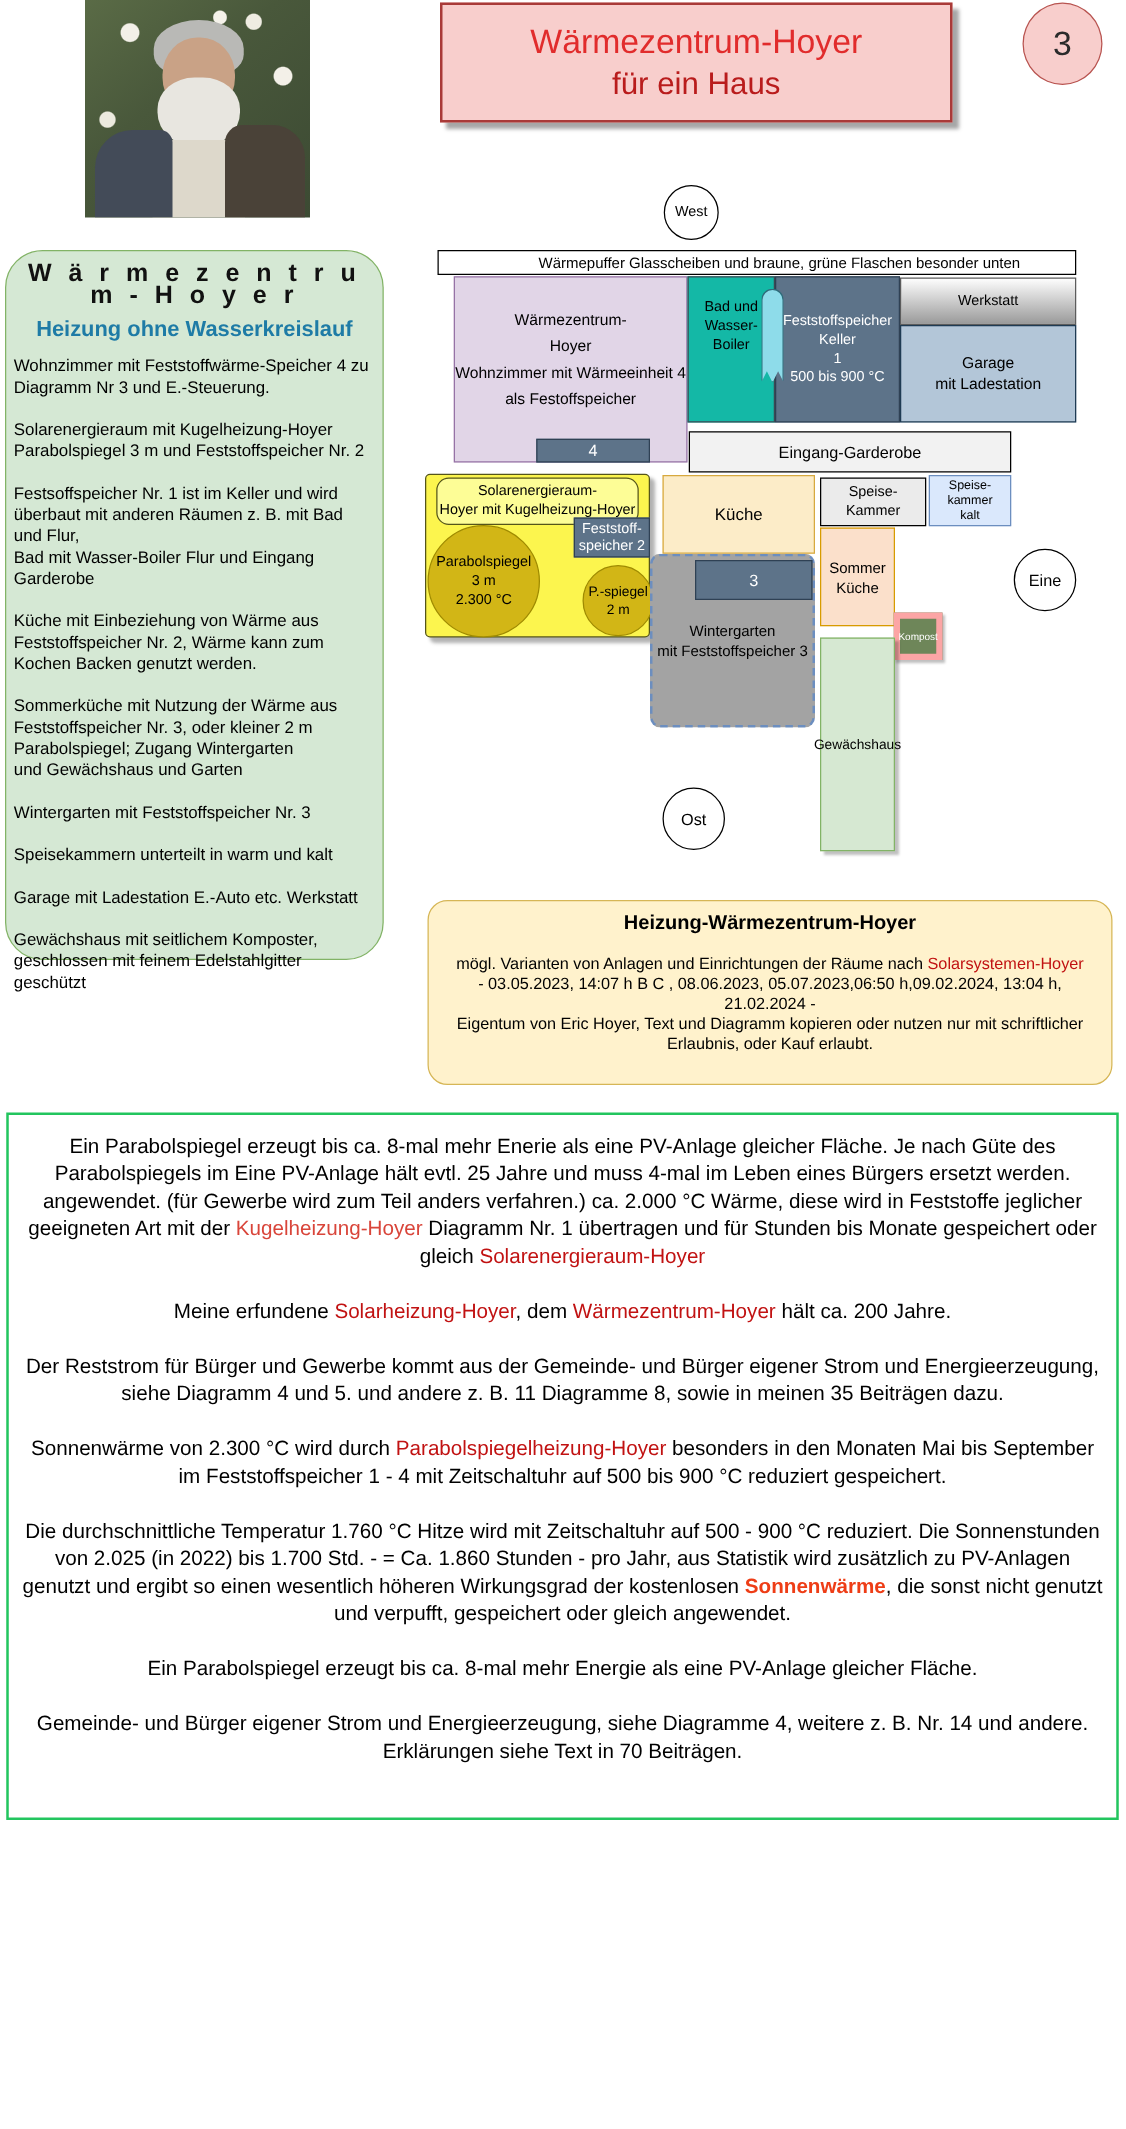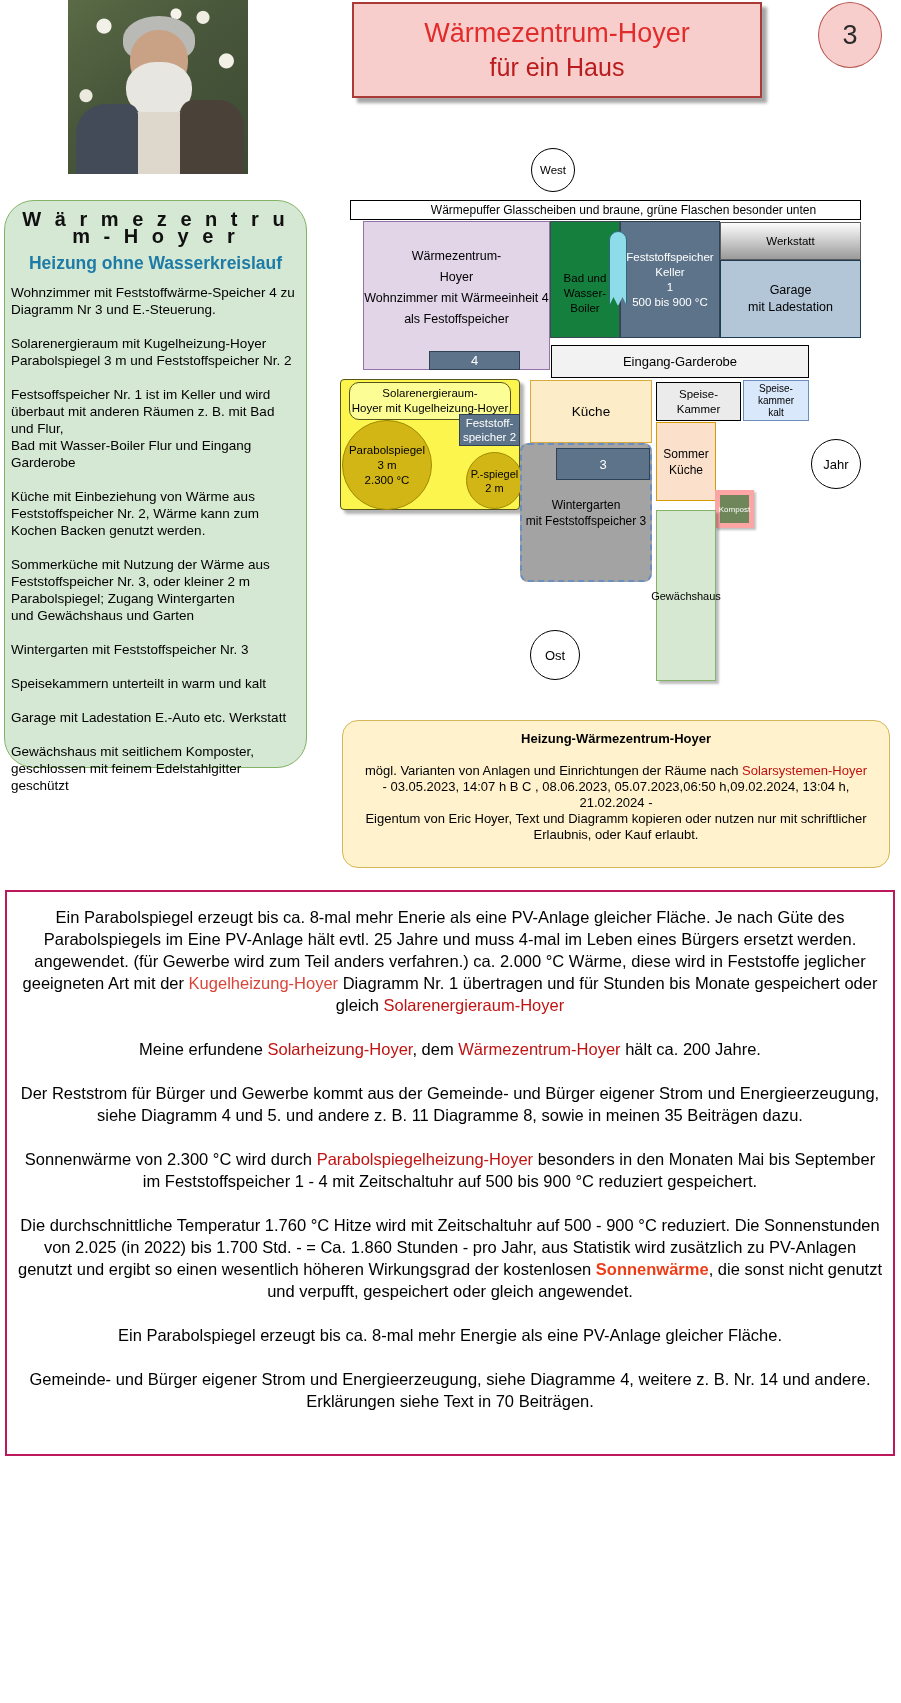--- a/index.html
+++ b/index.html
@@ -44,22 +44,22 @@
   .sidebar h2{margin:0 0 12px 0;font-size:17.5px;text-align:center;color:#1e7ba6;}
   .sidebar p{margin:0 0 17px 0;}
 
   
   .room{border:1px solid #000;}
   .buffer-bar{left:350px;top:200px;width:511px;height:20px;background:#fff;font-size:12px;padding-left:36px;}
   .living{left:363px;top:221px;width:187px;height:149px;background:#e1d5e7;border:1px solid #9673a6;
           font-size:12.5px;line-height:21px;padding-top:24px;justify-content:flex-start;flex-direction:column;display:flex;align-items:center;text-align:center;}
   .darkbox{background:#5d7389;border:1px solid #2f4154;color:#fff;}
   .unit4{left:429px;top:351px;width:91px;height:19px;font-size:13px;}
-  .bad{left:550px;top:221px;width:70px;height:117px;background:#15803d;border:1px solid #3b4a54;
-       font-size:11.5px;line-height:15px;align-items:flex-start;padding-top:49px;}
+  .bad{left:550px;top:221px;width:70px;height:117px;background:#14b8a6;border:1px solid #3b4a54;
+       font-size:11.5px;line-height:15px;align-items:flex-start;padding-top:17px;}
   .boiler{left:609px;top:231px;width:18px;height:75px;background:#8edcea;border:1px solid #2e6b7a;
           border-radius:9px 9px 3px 3px;clip-path:polygon(0 0,100% 0,100% 100%,75% 88%,50% 100%,25% 88%,0 100%);}
   .keller{left:620px;top:221px;width:100px;height:117px;font-size:11.5px;line-height:15px;}
   .werkstatt{left:720px;top:222px;width:141px;height:38px;background:linear-gradient(#fdfdfd,#9a9a9a);
              border:1px solid #5c5c5c;font-size:11.5px;}
   .garage{left:720px;top:260px;width:141px;height:78px;background:#b3c6d8;border:1px solid #1f3b53;
           font-size:12.5px;line-height:17px;}
   .eingang{left:551px;top:345px;width:258px;height:33px;background:#f2f2f2;border:1px solid #000;font-size:13px;}
 
   .solar-room{left:340px;top:379px;width:180px;height:131px;background:#fcf54e;border:1.5px solid #55551a;
@@ -82,24 +82,24 @@
                 border-radius:8px;font-size:12px;line-height:16px;}
   .fs3{left:556px;top:448px;width:94px;height:32px;font-size:13px;}
   .kompost{left:715px;top:490px;width:39px;height:38px;background:#6e8659;border:5px solid #fca5a5;
            color:#fff;font-size:8px;box-shadow:2px 2px 2px rgba(0,0,0,0.25);}
   .gewaechshaus{left:656px;top:510px;width:60px;height:171px;background:#d6e8d2;border:1px solid #82b366;
                 box-shadow:3px 3px 2px rgba(0,0,0,0.25);font-size:11px;overflow:visible;white-space:nowrap;}
 
   
   .infobox{left:342px;top:720px;width:548px;height:148px;background:#fff2cc;border:1.5px solid #d6b656;
            border-radius:16px;padding:10px 14px;text-align:center;font-size:13px;line-height:16px;}
-  .infobox .ib-title{font-weight:bold;font-size:13px;margin-bottom:16px;}
-
-  
-  .bottom-block{left:5px;top:890px;width:890px;height:566px;border:2px solid #be185d;background:#fff;
+  .infobox .ib-title{font-weight:bold;font-size:16px;margin-bottom:16px;}
+
+  
+  .bottom-block{left:5px;top:890px;width:890px;height:566px;border:2px solid #22c55e;background:#fff;
                 padding:14px 8px;text-align:center;font-size:16.5px;line-height:22px;}
   .bottom-block p{margin:0 0 22px 0;}
   .bottom-block p.last{margin-bottom:0;}
   .seg-red{color:#c11212;}
   .seg-orange{color:#d9453a;}
   .seg-hotred{color:#ee3d16;font-weight:bold;}
   .seg-bold{font-weight:normal;}
 </style>
 </head>
 <body>
@@ -116,21 +116,21 @@
   </div>
 
   <div class="abs ctr title-box">
     <div class="title-red">Wärmezentrum-Hoyer</div>
     <div class="title-black">für ein Haus</div>
   </div>
 
   <div class="abs ctr badge">3</div>
 
   <div class="abs ctr compass west">West</div>
-  <div class="abs ctr compass nord">Jahr</div>
+  <div class="abs ctr compass nord">Eine</div>
   <div class="abs ctr compass ost">Ost</div>
 
   <div class="abs sidebar">
     <h1>W ä r m e z e n t r u m - H o y e r</h1>
     <h2>Heizung ohne Wasserkreislauf</h2>
     <p class="pre">Wohnzimmer mit Feststoffwärme-Speicher 4 zu Diagramm Nr 3 und E.-Steuerung.</p>
     <p class="pre">Solarenergieraum mit Kugelheizung-Hoyer Parabolspiegel 3 m  und Feststoffspeicher Nr. 2</p>
     <p class="pre">Festsoffspeicher Nr. 1 ist im Keller und wird überbaut mit anderen Räumen z. B. mit Bad und Flur,
 Bad mit Wasser-Boiler Flur und Eingang Garderobe</p>
     <p class="pre">Küche mit Einbeziehung von Wärme aus Feststoffspeicher  Nr. 2, Wärme kann zum Kochen Backen genutzt werden.</p>

